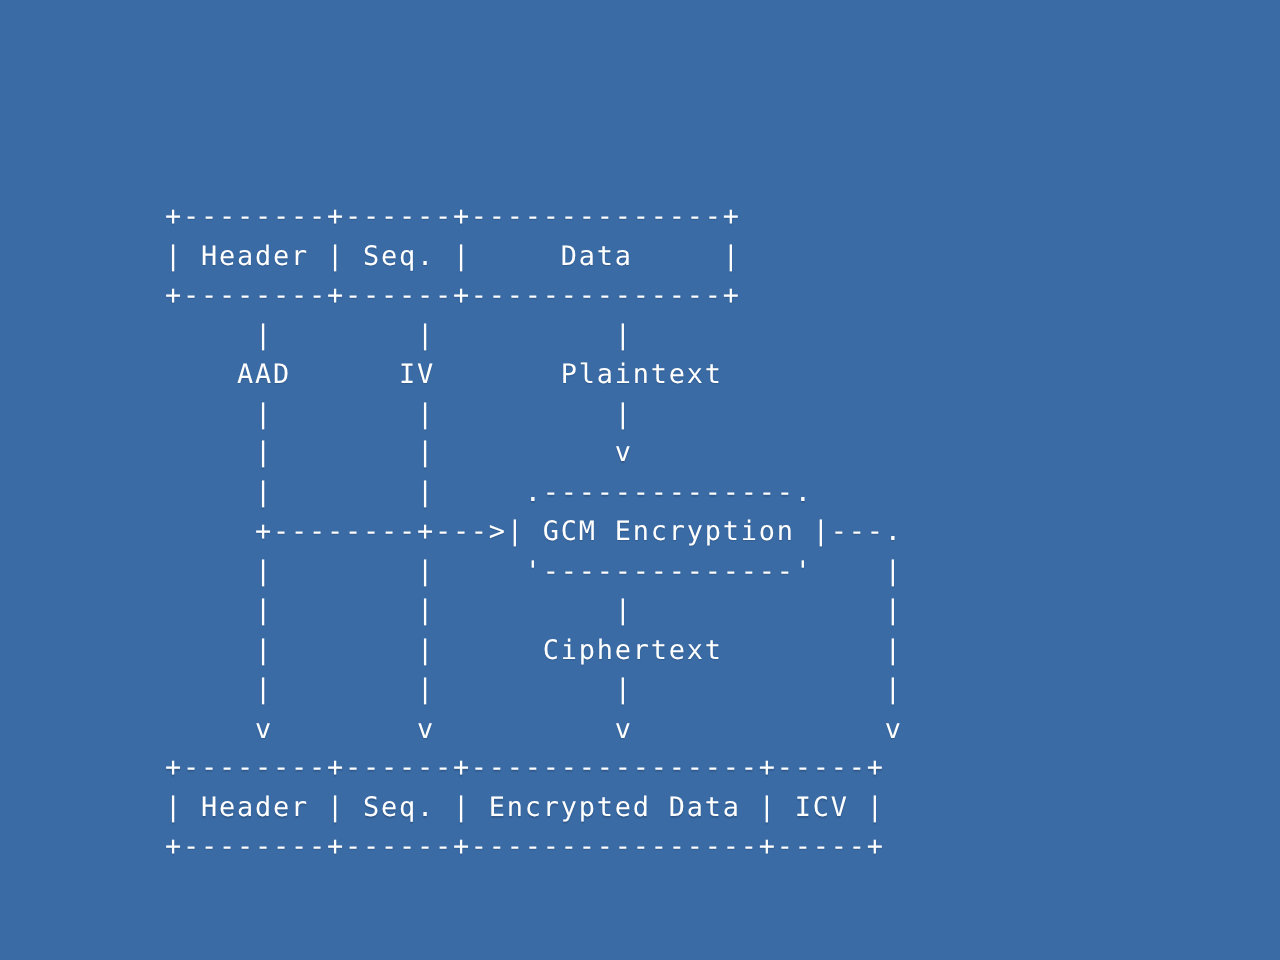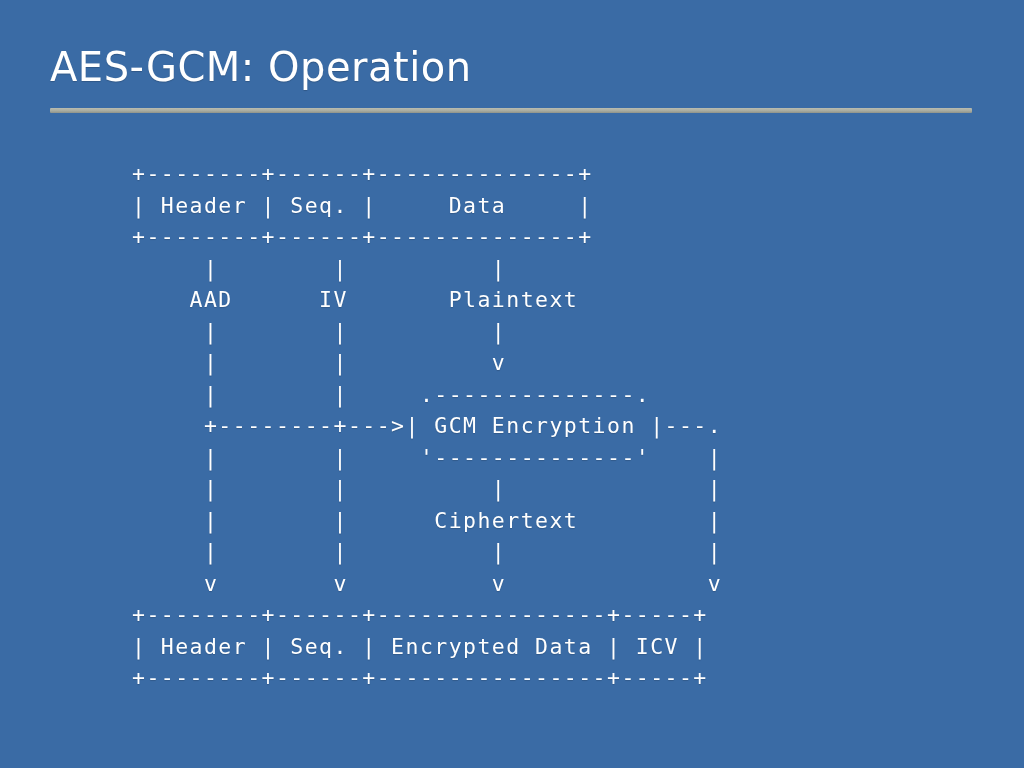--- a/index.html
+++ b/index.html
@@ -66,24 +66,20 @@
     color: #ffffff;
     white-space: pre;
     text-shadow: 0 1px 1px rgba(0,0,0,0.16);
   }
 </style>
 </head>
 <body>
 
 <div class="slide">
 
-  <div class="title-block">
-    <div class="slide-title">AES-GCM: Operation</div>
-    <div class="title-rule"></div>
-  </div>
 
   <div class="diagram-wrap">
     <pre class="ascii">+--------+------+--------------+
 | Header | Seq. |     Data     |
 +--------+------+--------------+
      |        |          |
     AAD      IV       Plaintext
      |        |          |
      |        |          v
      |        |     .--------------.

